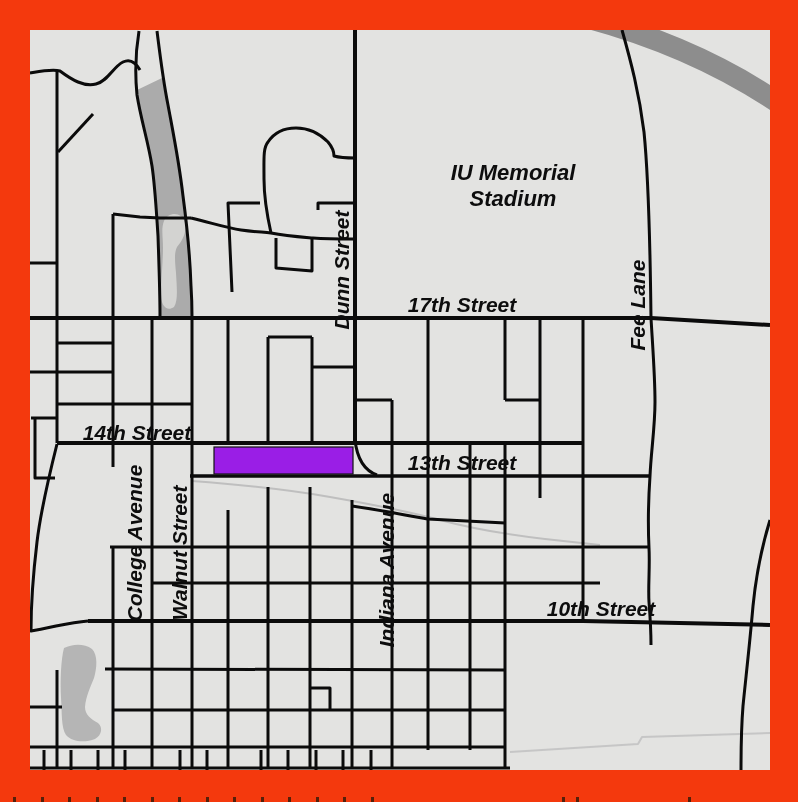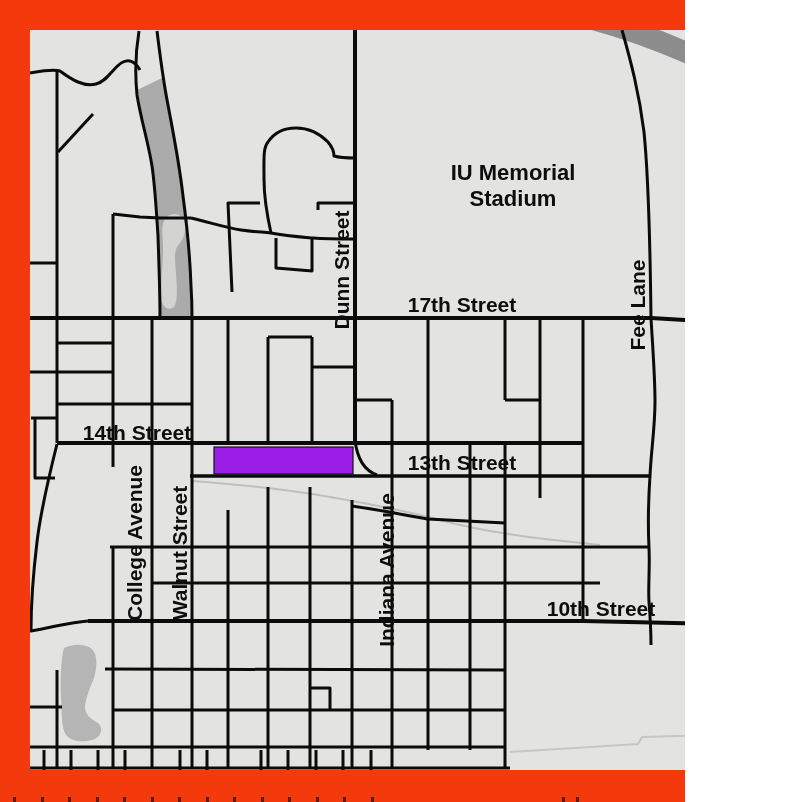--- a/index.html
+++ b/index.html
@@ -1,16 +1,16 @@
 <!DOCTYPE html>
 <html><head>
 <meta charset="utf-8">
 <style>
   html,body{margin:0;padding:0;background:#fff;}
-  #stage{width:685px;height:802px;position:relative;overflow:hidden;}
+  #stage{width:798px;height:802px;position:relative;overflow:hidden;font-style:italic;}
   svg{display:block;}
   .map-label{font-family:"Liberation Sans","DejaVu Sans",sans-serif;font-weight:700;}
 </style>
 </head>
 <body>
 
 <div id="stage">
   <svg id="map-svg" width="800" height="802" viewBox="0 0 800 802" xmlns="http://www.w3.org/2000/svg">
     <rect id="bg-red" x="0" y="0" width="800" height="802" fill="#f4390d"></rect>
     <rect id="map-bg" x="30" y="30" width="740" height="740" fill="#e3e3e1"></rect>

